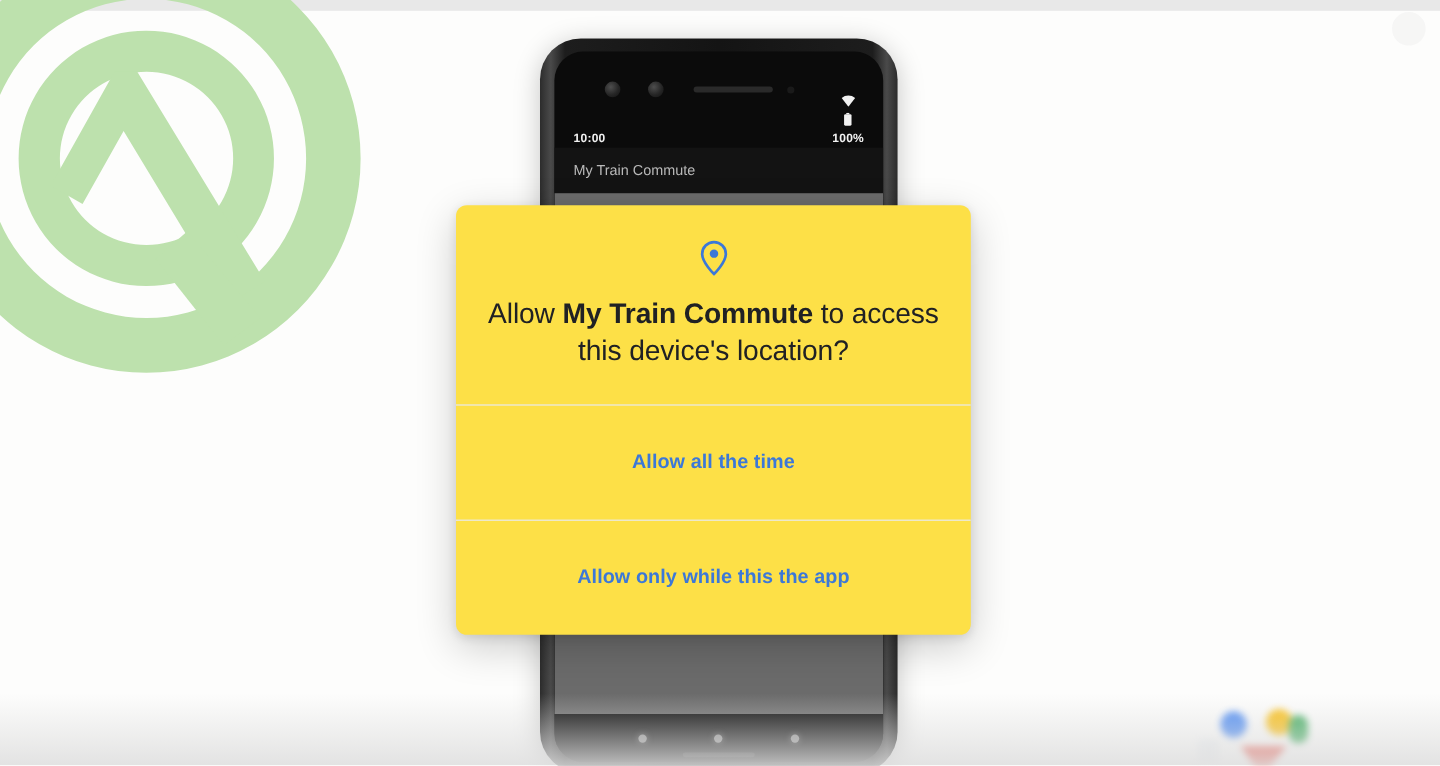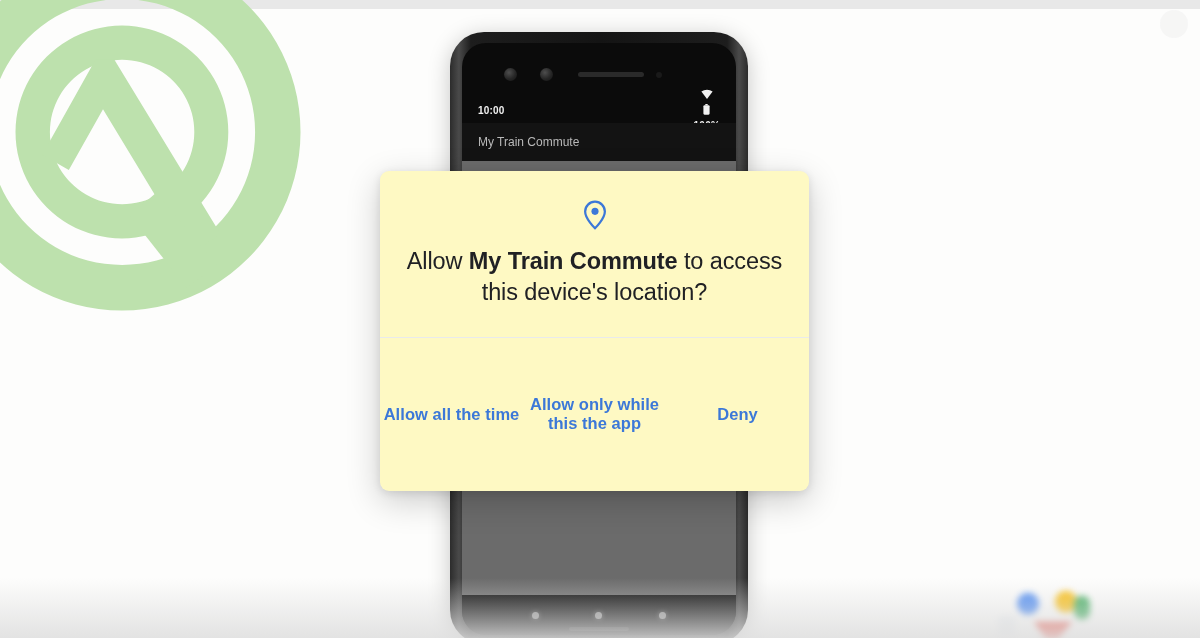--- a/index.html
+++ b/index.html
@@ -135,21 +135,21 @@
   }
 
   
   .status-bar {
     position: absolute;
     top: 56px;
     left: 0;
     width: 274px;
     height: 22px;
     display: flex;
-    align-items: center;
+    align-items: flex-end;
     justify-content: space-between;
     padding: 0 16px;
     box-sizing: border-box;
     color: #f1f1f1;
     font-size: 10px;
     letter-spacing: .2px;
     font-weight: bold;
   }
   .status-right {
     display: flex;
@@ -215,22 +215,22 @@
     border-radius: 2px;
     background: #232323;
   }
 
   
   .permission-dialog {
     position: absolute;
     left: 380px;
     top: 171px;
     width: 429px;
-    height: 320px;
-    background: #fef9c3;
+    height: 358px;
+    background: #fde047;
     border-radius: 9px;
     box-shadow: 0 10px 34px rgba(0,0,0,.20), 0 2px 8px rgba(0,0,0,.10);
     overflow: hidden;
     display: flex;
     flex-direction: column;
   }
   .dialog-head {
     padding: 29px 26px 0;
     text-align: center;
     flex: 0 0 auto;
@@ -248,21 +248,21 @@
     letter-spacing: -0.1px;
     margin: 0;
     font-weight: normal;
     padding-bottom: 28px;
   }
   .dialog-title b { font-weight: bold; }
 
   .dialog-actions {
     flex: 1 1 auto;
     display: flex;
-    flex-direction: row;
+    flex-direction: column;
   }
   .dialog-btn {
     flex: 1 1 0;
     display: flex;
     align-items: center;
     justify-content: center;
     border: 0;
     border-top: 1px solid #e9eaec;
     background: transparent;
     color: #3c78d8;
@@ -340,21 +340,20 @@
       <svg class="dialog-icon" viewBox="0 0 24 28">
         <path d="M12 1.6 C6.9 1.6 2.8 5.7 2.8 10.8 C2.8 17.6 12 26.4 12 26.4 C12 26.4 21.2 17.6 21.2 10.8 C21.2 5.7 17.1 1.6 12 1.6 Z" fill="none" stroke="#3c78d8" stroke-width="2.1"></path>
         <circle cx="12" cy="10.6" r="3.3" fill="#3c78d8"></circle>
       </svg>
       <p class="dialog-title"><span>Allow </span><b>My Train Commute</b><span> to access this device's location?</span></p>
     </div>
 
     <div class="dialog-actions">
       <button class="dialog-btn">Allow all the time</button>
       <button class="dialog-btn">Allow only while this the app</button>
-      <button class="dialog-btn">Deny</button>
     </div>
 
   </div>
 
   <svg class="google-logo-br" viewBox="0 0 110 60" aria-hidden="true">
     <circle cx="30" cy="22" r="11" fill="#4285f4"></circle>
     <circle cx="68" cy="20" r="11" fill="#fbbc05"></circle>
     <rect x="76" y="14" width="16" height="24" rx="8" fill="#34a853"></rect>
     <path d="M36 40 L74 40 L60 58 L48 58 Z" fill="#ea4335"></path>
     <rect x="0" y="34" width="18" height="20" rx="3" fill="#eef1f4"></rect>

